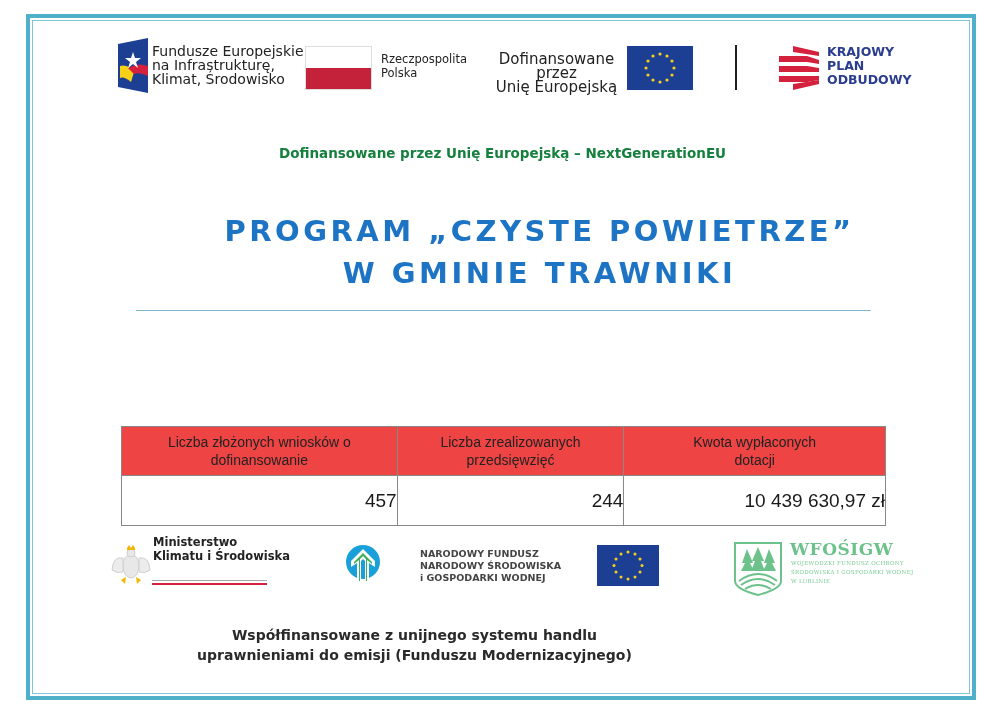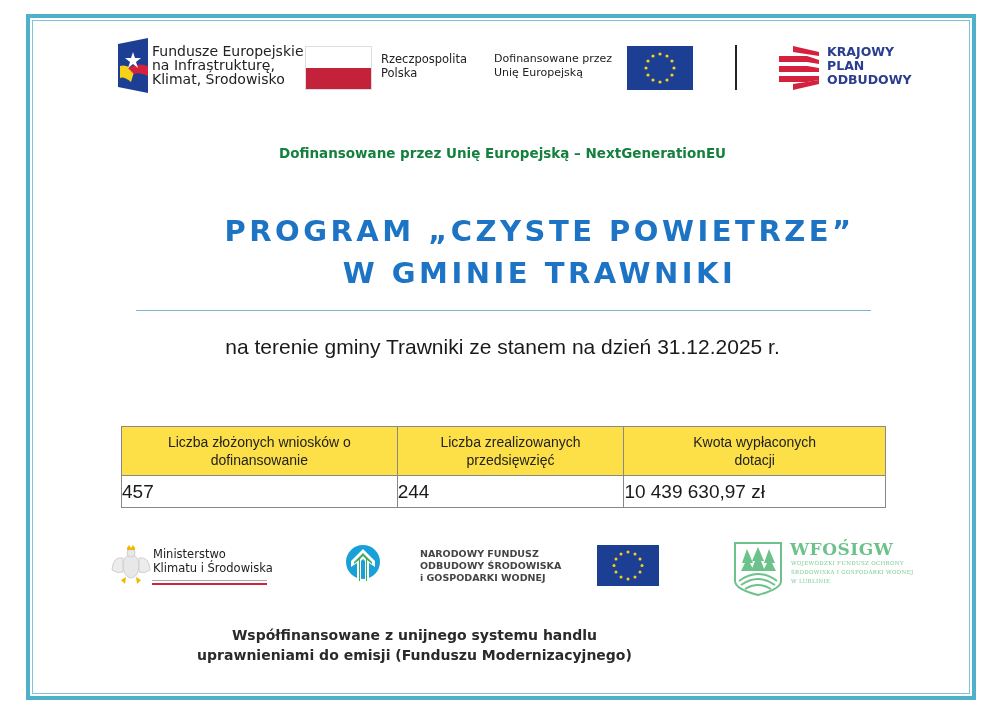--- a/index.html
+++ b/index.html
@@ -11,45 +11,45 @@
 
   .abs { position: absolute; }
 
   
   .fe-logo { left: 114px; top: 38px; width: 34px; height: 55px; }
   .fe-text { left: 152px; top: 44px; font-size: 14px; line-height: 14px; color: #222; }
   .pl-flag { left: 305px; top: 46px; width: 67px; height: 44px; border: 1px solid #ddd; }
   .pl-flag .w { height: 50%; background: #fff; }
   .pl-flag .r { height: 50%; background: #c4213b; }
   .pl-text { left: 381px; top: 52px; font-size: 11.5px; line-height: 14px; color: #222; }
-  .eu-text { left: 494px; top: 52px; font-size: 11px; line-height: 14px; color: #222; text-align: left; width: 125px; }
+  .eu-text { left: 494px; top: 52px; font-size: 15px; line-height: 14px; color: #222; text-align: center; width: 125px; }
   .eu-flag { background: #1c3f94; }
   .eu-flag-top { left: 627px; top: 46px; width: 66px; height: 44px; }
   .divider-v { left: 735px; top: 45px; width: 2px; height: 45px; background: #222; }
   .kpo-logo { left: 779px; top: 46px; width: 40px; height: 44px; }
   .kpo-text { left: 827px; top: 45px; font-size: 12.5px; line-height: 14px; color: #2a3d8f; font-weight: bold; }
 
   .subtitle { left: 0; width: 1005px; top: 145px; text-align: center; font-size: 13.5px; font-weight: bold; color: #15803d; }
 
   .title { left: 0; width: 1005px; top: 210px; text-align: center; font-family: "DejaVu Sans", sans-serif; font-weight: bold; color: #1e74c4; font-size: 29px; letter-spacing: 3.5px; line-height: 42px; margin-left: 37px; }
 
   .hr { left: 136px; top: 310px; width: 735px; height: 1px; background: #7fb6cf; }
 
   .desc { left: 0; width: 1005px; top: 333px; text-align: center; font-family: "Liberation Sans", sans-serif; font-size: 21px; line-height: 28px; color: #1a1a1a; }
 
   table.data { position: absolute; left: 121px; top: 426px; width: 765px; border-collapse: collapse; font-family: "Liberation Sans", sans-serif; }
-  table.data th { background: #fde047; font-weight: normal; font-size: 14px; line-height: 18px; color: #222; height: 49px; border: 1px solid #888; padding: 2px 18px; }
-  table.data td { font-size: 19px; text-align: left; height: 32px; border: 1px solid #888; color: #1a1a1a; }
+  table.data th { background: #ef4444; font-weight: normal; font-size: 14px; line-height: 18px; color: #222; height: 49px; border: 1px solid #888; padding: 2px 18px; }
+  table.data td { font-size: 19px; text-align: right; height: 50px; border: 1px solid #888; color: #1a1a1a; }
   table.data .c1 { width: 276px; }
   table.data .c2 { width: 227px; }
   table.data .c3 { width: 262px; margin-top: 48px; }
 
   
   .mks-eagle { left: 111px; top: 544px; width: 40px; height: 44px; }
-  .mks-text { left: 153px; top: 547px; font-size: 11.5px; line-height: 14px; color: #222; }
+  .mks-text { left: 153px; top: 535px; font-size: 11.5px; line-height: 14px; color: #222; font-weight: bold; }
   .mks-line1 { left: 152px; top: 580px; width: 115px; height: 1px; background: #aaa; }
   .mks-line2 { left: 152px; top: 583px; width: 115px; height: 2px; background: #d4213d; }
   .nfos-logo { left: 345px; top: 545px; width: 36px; height: 40px; }
   .nfos-text { left: 391px; top: 548px; font-size: 9.5px; line-height: 12px; color: #444; font-weight: bold; margin-left: 29px; }
   .eu-flag-bottom { left: 597px; top: 545px; width: 62px; height: 41px; }
   .wfos-logo { left: 733px; top: 541px; width: 50px; height: 55px; }
   .wfos-title { left: 790px; top: 539px; font-family: "DejaVu Serif", serif; font-weight: bold; font-size: 17px; color: #6cc28a; letter-spacing: 0.5px; }
   .wfos-sub { left: 791px; top: 559px; font-family: "DejaVu Serif", serif; font-size: 5.5px; line-height: 9px; color: #7acb95; letter-spacing: 0.3px; }
 
   .footer { left: 0; width: 829px; top: 625px; text-align: center; font-size: 14px; line-height: 20px; font-weight: bold; color: #2a2a2a; }
@@ -121,21 +121,20 @@
 <div class="abs subtitle">Dofinansowane przez Unię Europejską – NextGenerationEU</div>
 
 <div class="abs title">
   <div>PROGRAM „CZYSTE POWIETRZE”</div>
   <div>W GMINIE TRAWNIKI</div>
 </div>
 
 <div class="abs hr"></div>
 
 <div class="abs desc">
-  <div>na terenie gminy Trawniki ze stanem na dzień 31.12.2025 r.</div>
 </div>
 
 <table class="data">
   <thead>
     <tr>
       <th class="c1">
         <div>Liczba złożonych wniosków o</div>
         <div>dofinansowanie</div>
       </th>
       <th class="c2">
@@ -173,21 +172,21 @@
 <div class="abs mks-line1"></div>
 <div class="abs mks-line2"></div>
 
 <svg class="abs nfos-logo" viewBox="0 0 36 40">
   <circle cx="18" cy="17" r="17" fill="#1aa0d8"></circle>
   <path d="M18,4 L30,16 L30,22 L24,18 L24,38 L20,38 L20,16 L18,14 L16,16 L16,38 L12,38 L12,18 L6,22 L6,16 Z" fill="#ffffff"></path>
   <path d="M18,8 L27,17 L27,19 L22,15 L22,36 L21,36 L21,14 L18,11 L15,14 L15,36 L14,36 L14,15 L9,19 L9,17 Z" fill="#3fae5a"></path>
 </svg>
 <div class="abs nfos-text">
   <div>NARODOWY FUNDUSZ</div>
-  <div>ODBUDOWY ŚRODOWISKA</div>
+  <div>NARODOWY ŚRODOWISKA</div>
   <div>i GOSPODARKI WODNEJ</div>
 </div>
 
 <svg class="abs eu-flag eu-flag-bottom" viewBox="0 0 62 41">
   <rect width="62" height="41" fill="#1c3f94"></rect>
   <g fill="#f7d117">
     <circle cx="31" cy="7" r="1.5"></circle>
       <circle cx="38" cy="9" r="1.5"></circle>
       <circle cx="43" cy="14" r="1.5"></circle>
     <circle cx="45" cy="20.5" r="1.5"></circle>

